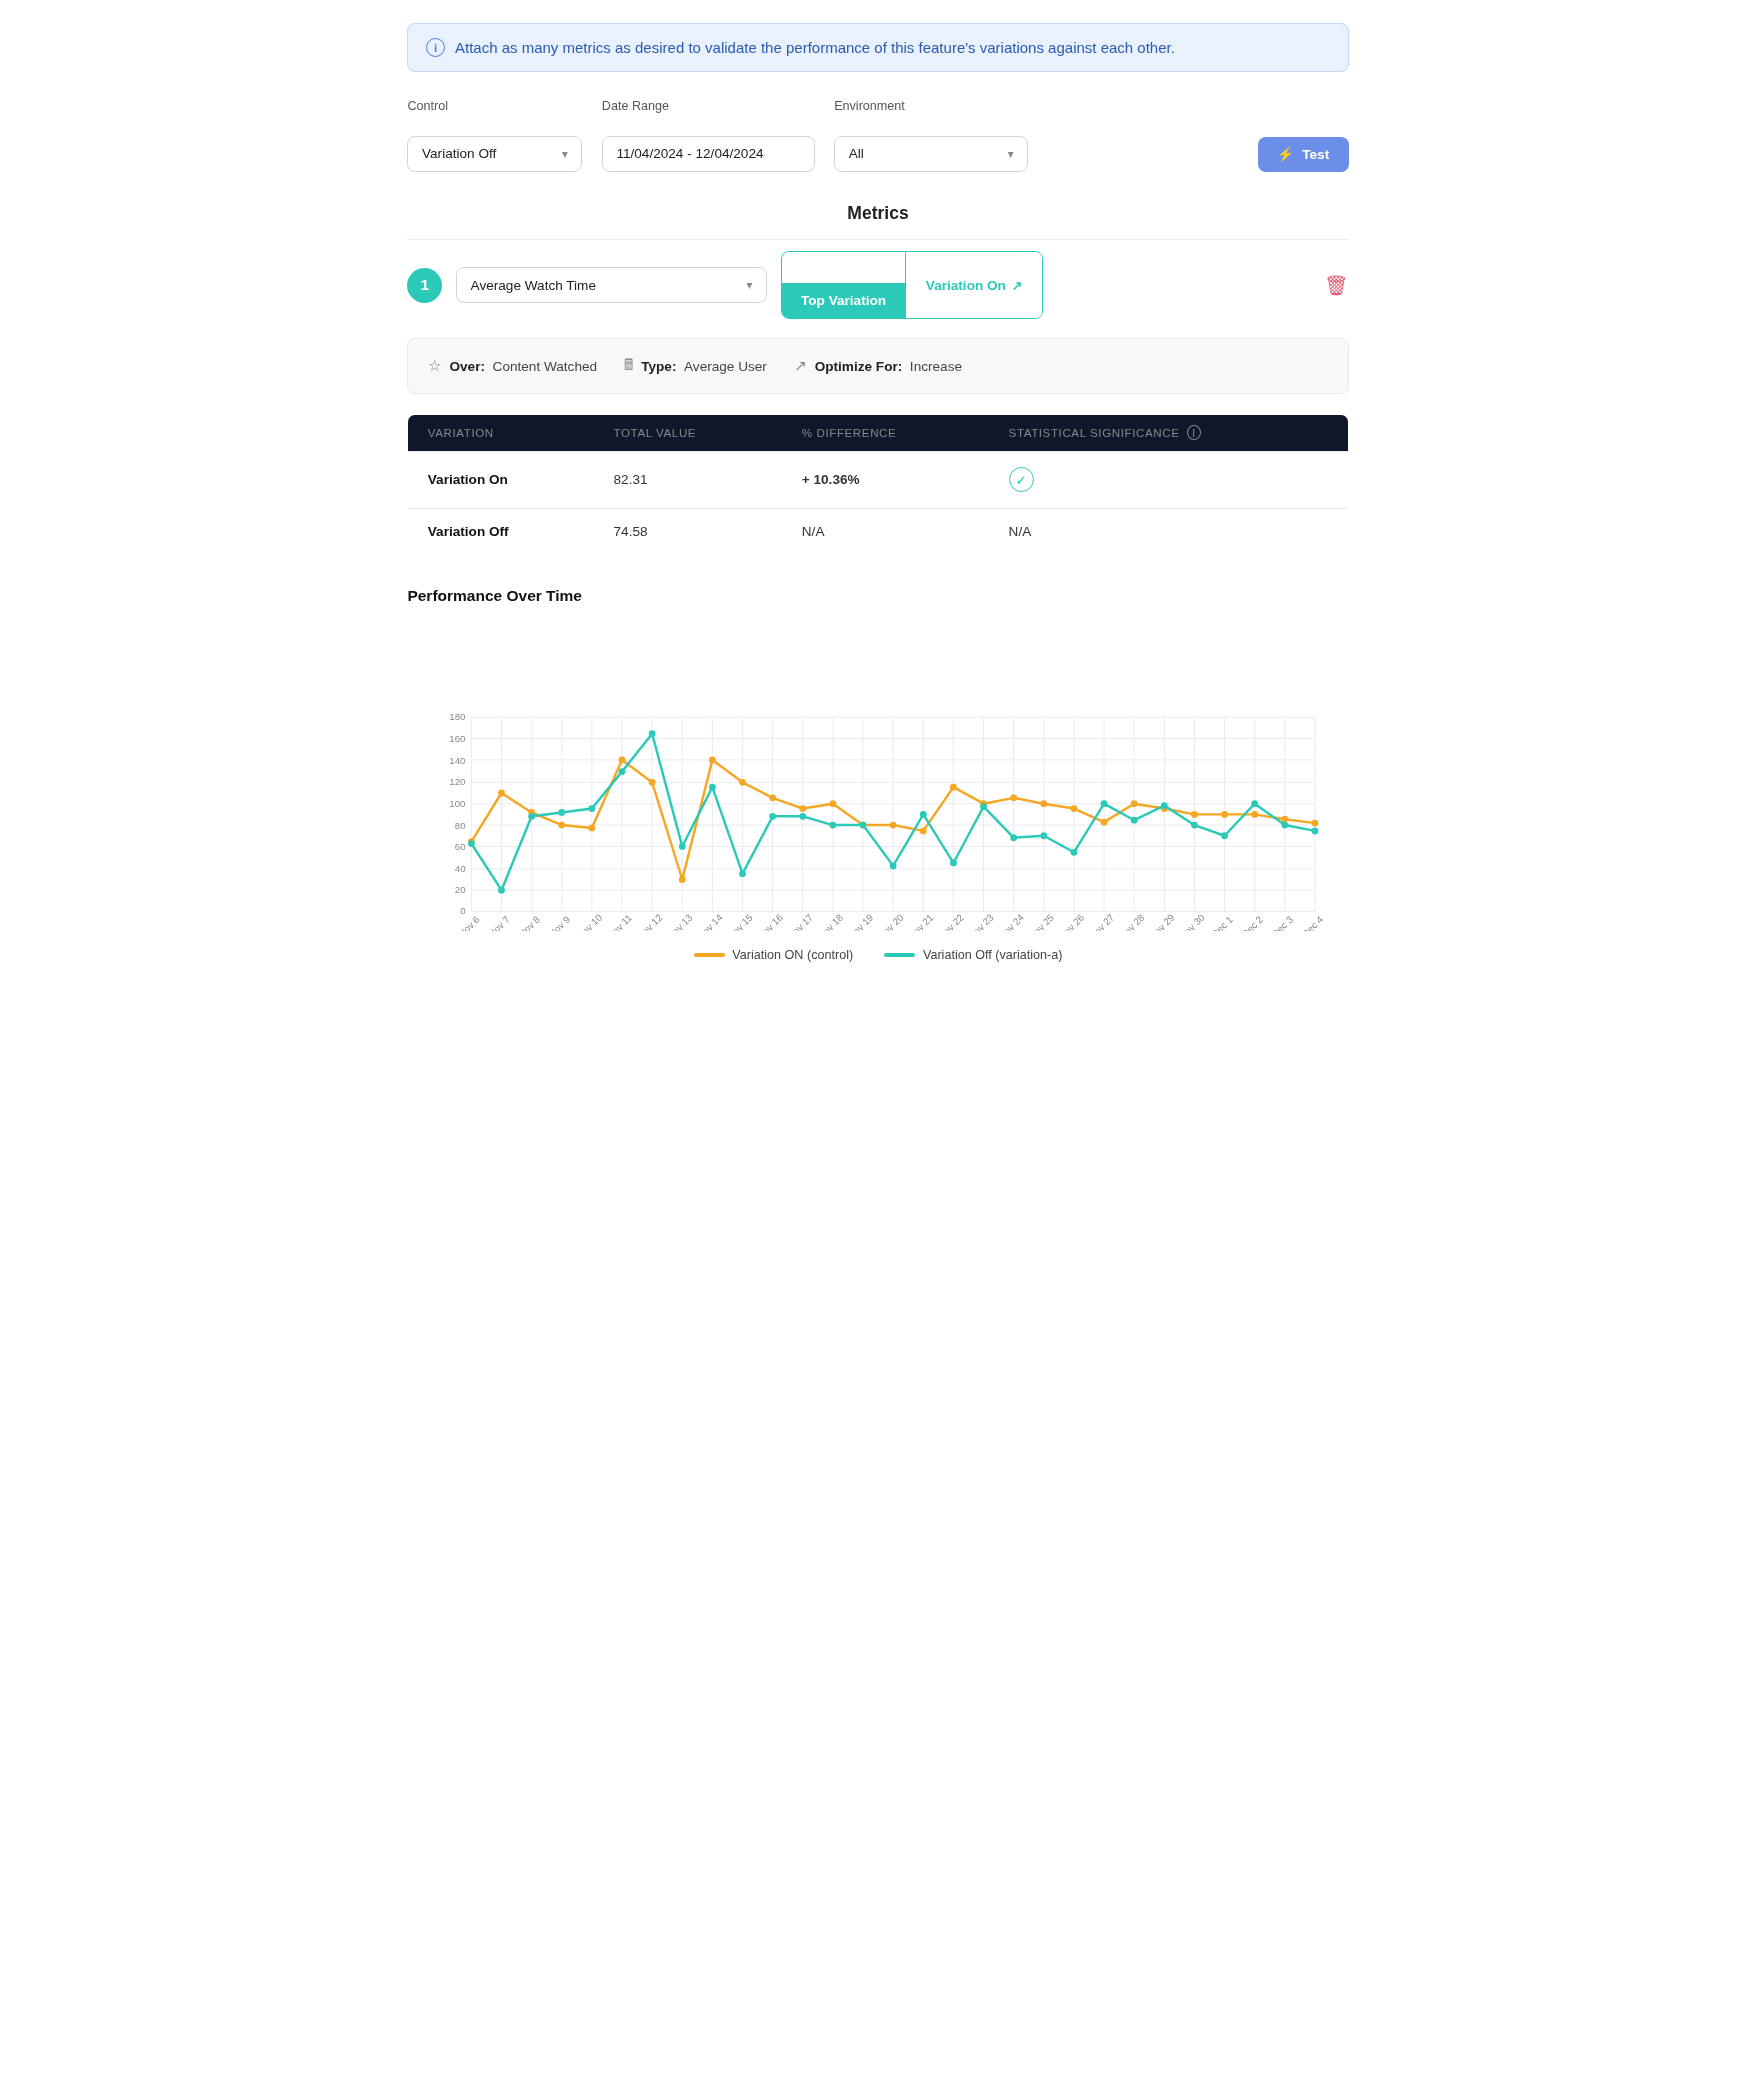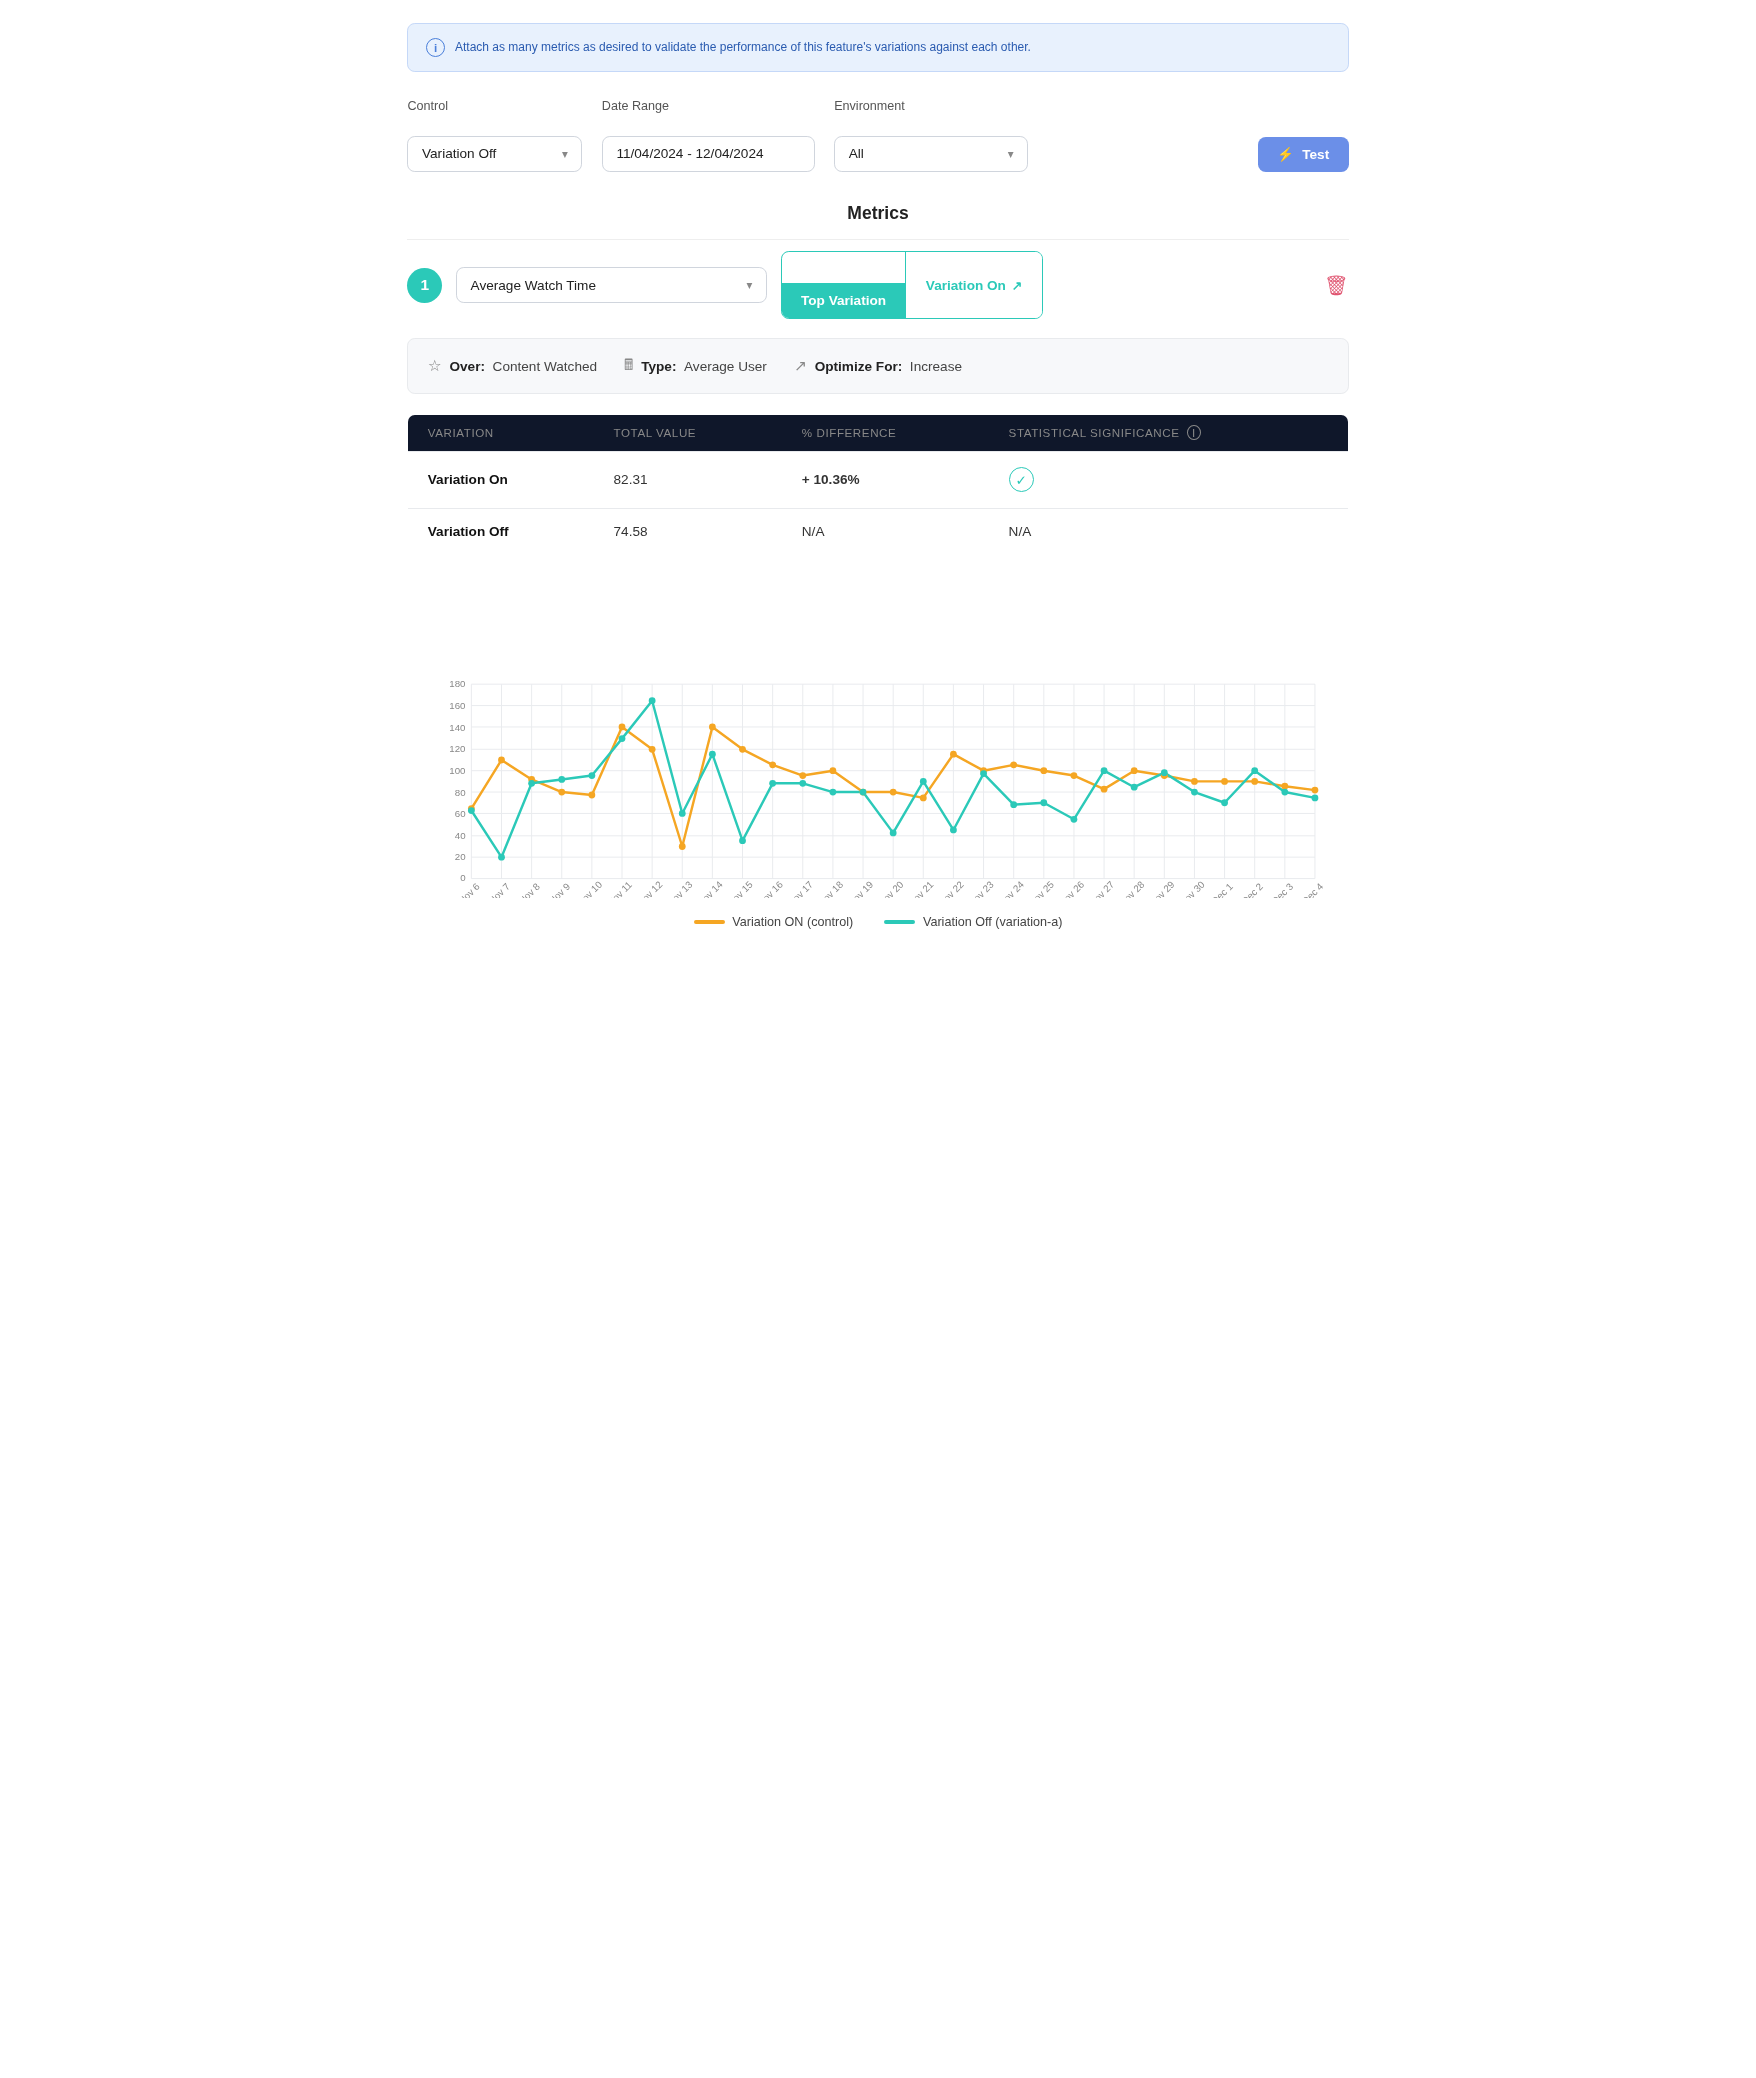--- a/index.html
+++ b/index.html
@@ -15,21 +15,21 @@
       display: flex;
       align-items: center;
       gap: 9.7px;
       margin-bottom: 27px;
     }
     .info-banner .info-icon {
       width: 19.4px; height: 19.4px; border: 1.9px solid #4a7fda; border-radius: 50%;
       display: flex; align-items: center; justify-content: center;
       color: #4a7fda; font-weight: bold; font-size: 11.6px; flex-shrink: 0;
     }
-    .info-banner span { color: #2a5bb0; font-size: 12px; }
+    .info-banner span { color: #2a5bb0; font-size: 15px; }
 
     
     .controls-row {
       display: flex;
       align-items: flex-end;
       gap: 19.4px;
       margin-bottom: 31px;
     }
     .control-group { display: flex; flex-direction: column; gap: 23px; }
     .control-group label { font-size: 12.6px; color: #555; font-weight: 500; }
@@ -317,20 +317,21 @@
         <tr class="table-row">
           <td>Variation Off</td>
           <td>74.58</td>
           <td>N/A</td>
           <td>N/A</td>
         </tr>
       </tbody>
     </table>
 
     <div class="chart-section">
+      <div class="chart-title">Performance Over Time</div>
       <div class="chart-container">
         <svg id="main-chart" viewBox="0 0 920 320" width="100%" height="311" style="font-size:14px">
 
           <defs>
             <style>
               .grid-line { stroke: #e8eaed; stroke-width: 1; }
               .axis-label { font-size: 10px; fill: #888; }
             </style>
           </defs>
 

